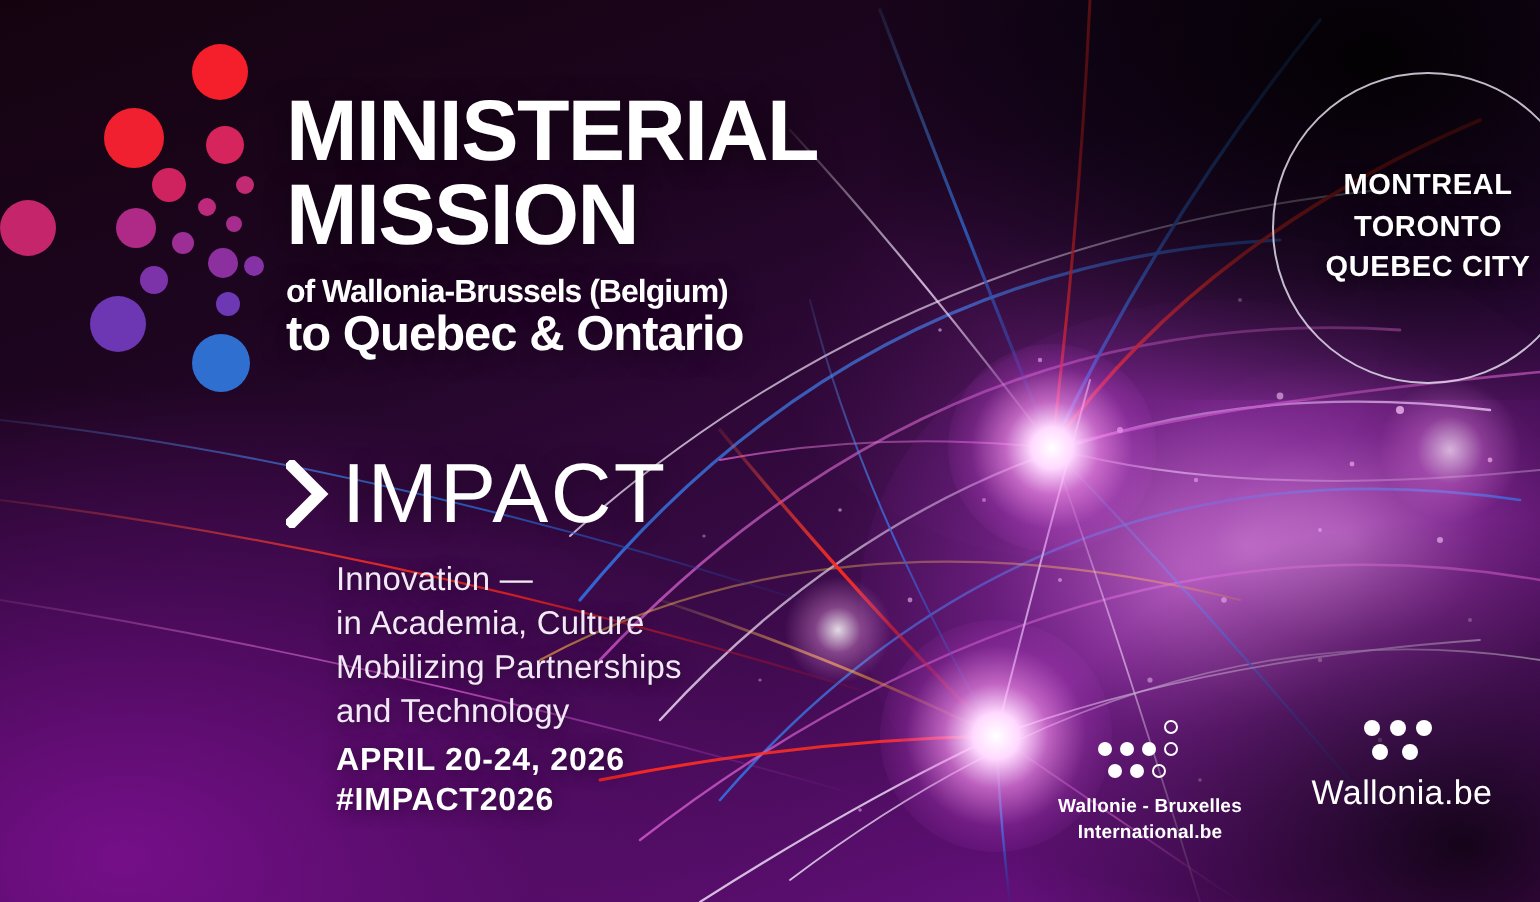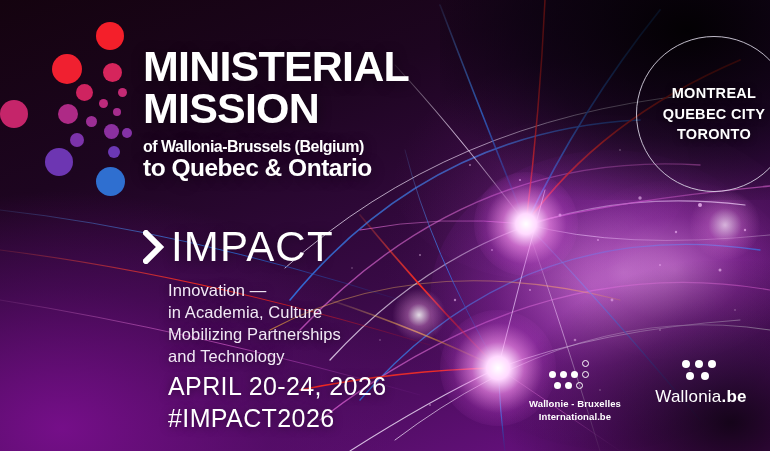--- a/index.html
+++ b/index.html
@@ -105,22 +105,22 @@
     font-weight:300;
     line-height:1.33;
     letter-spacing:0.1px;
     text-shadow:0 1px 8px rgba(0,0,0,0.5);
   }
   .tagline div { white-space:nowrap; }
 
   .date-block {
     position:absolute; left:168px; top:371px;
     color:#ffffff;
-    font-size:25px;
-    font-weight:normal;
+    font-size:16px;
+    font-weight:bold;
     line-height:1.27;
     letter-spacing:0.4px;
     text-shadow:0 1px 8px rgba(0,0,0,0.5);
   }
 
   
   .city-badge {
     position:absolute; left:636px; top:36px;
     width:156px; height:156px;
     border-radius:50%;
@@ -149,21 +149,21 @@
 
   .wbi-text {
     color:#ffffff; font-size:9.5px; font-weight:bold;
     line-height:1.42; letter-spacing:0.1px;
   }
 
   .wal-marks { position:relative; width:38px; height:22px; margin:0 auto 6px; }
   .wal-marks span { position:absolute; width:8px; height:8px; border-radius:50%; background:#ffffff; }
 
   .wal-name { color:#ffffff; font-size:17px; font-weight:300; letter-spacing:0.2px; line-height:1; }
-  .wal-name b { font-weight:bold; }
+  .wal-name b { font-weight:normal; }
   .wal-sub {
     color:#ffffff; font-size:7.5px; font-weight:bold;
     letter-spacing:0.9px; line-height:1.45; margin-top:6px;
   }
 </style>
 </head>
 <body>
 
 <div class="banner">
 
@@ -325,22 +325,22 @@
       <div>and Technology</div>
     </div>
 
     <div class="date-block">
       <div>APRIL 20-24, 2026</div>
       <div>#IMPACT2026</div>
     </div>
 
     <div class="city-badge">
       <div>MONTREAL</div>
+      <div>TORONTO</div>
       <div>QUEBEC CITY</div>
-      <div>TORONTO</div>
     </div>
 
     <div class="logo-wbi">
       <div class="wbi-marks">
         <span class="hollow" style="left:33px; top:0px;"></span>
         <span class="filled" style="left:0px;  top:11px;"></span>
         <span class="filled" style="left:11px; top:11px;"></span>
         <span class="filled" style="left:22px; top:11px;"></span>
         <span class="hollow" style="left:33px; top:11px;"></span>
         <span class="filled" style="left:5px;  top:22px;"></span>

